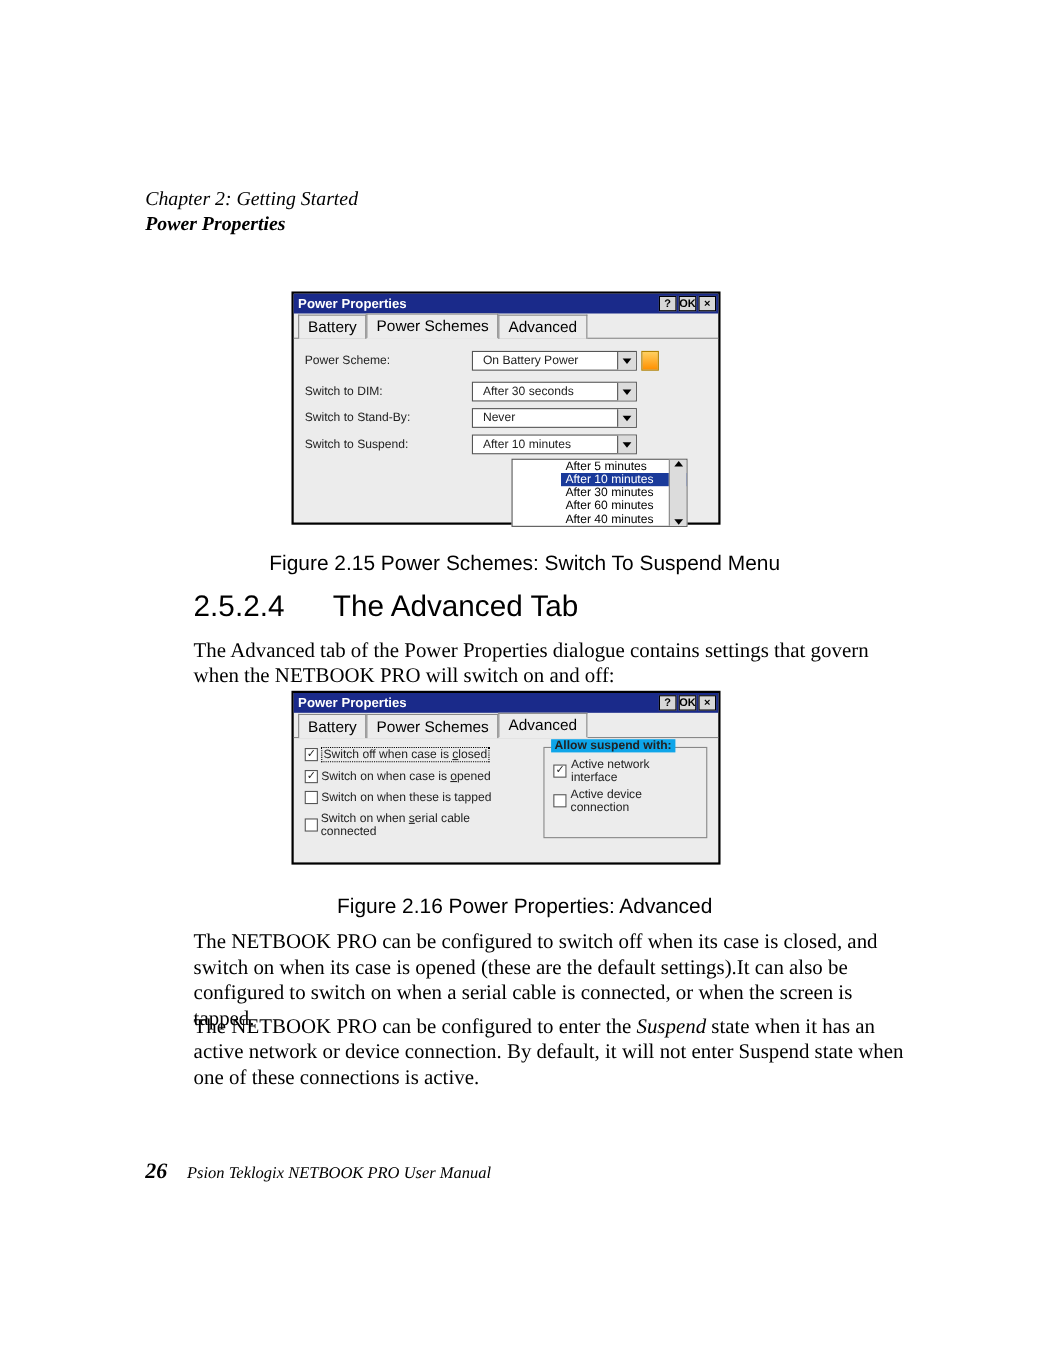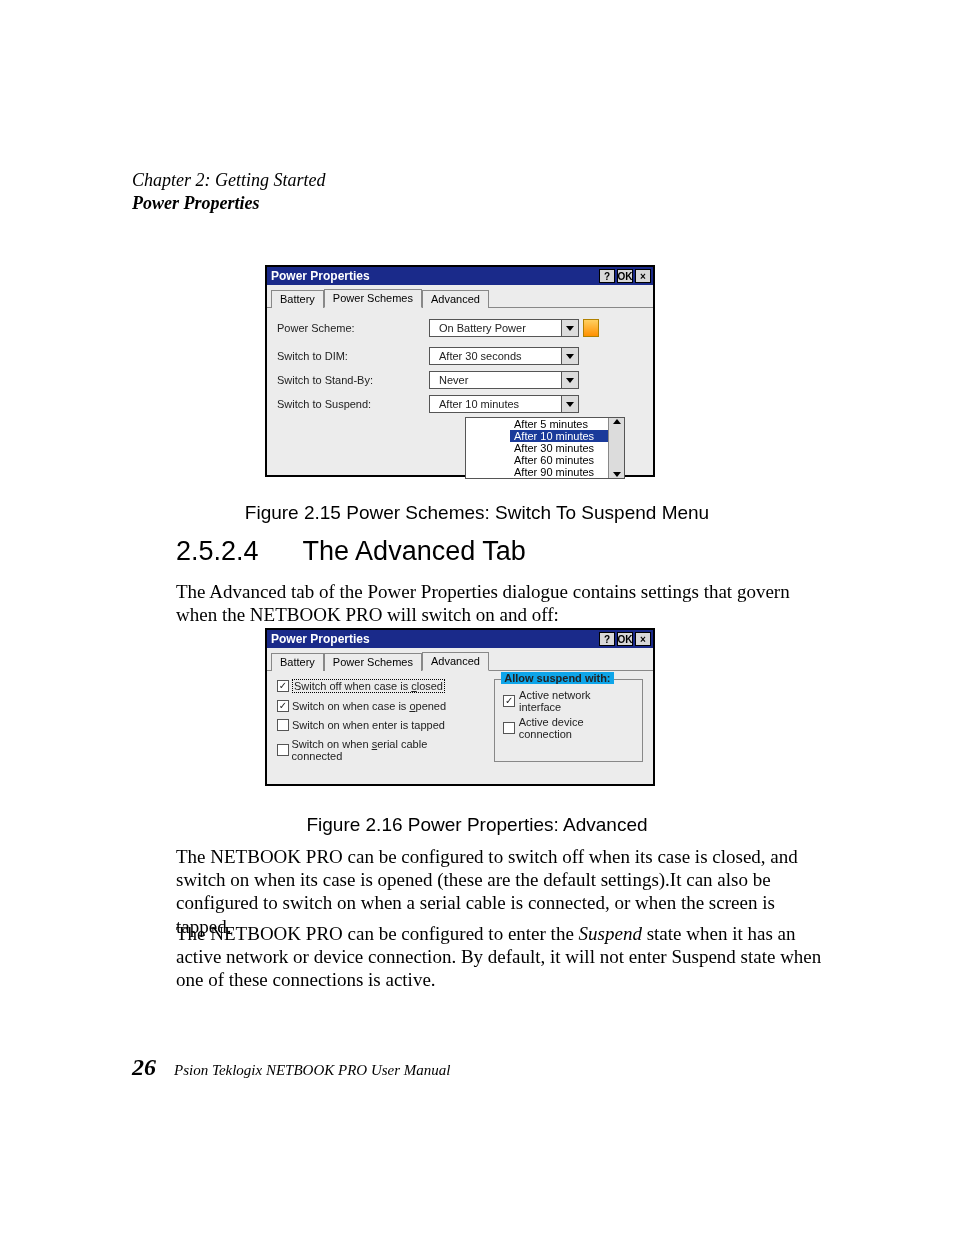--- a/index.html
+++ b/index.html
@@ -72,21 +72,21 @@
     align-items: center;
     justify-content: center;
     border: 1px solid #000;
     box-sizing: border-box;
   }
   .tabs {
     display: flex;
     align-items: flex-end;
     height: 22px;
     padding-left: 4px;
-    font-size: 11px;
+    font-size: 14px;
     border-bottom: 1px solid #888;
   }
   .tab {
     padding: 2px 8px 3px 8px;
     border: 1px solid #888;
     border-bottom: none;
     background: #ececec;
     margin-right: 0px;
     position: relative;
     top: 1px;
@@ -287,21 +287,21 @@
     position: absolute;
     top: 1054px;
     left: 132px;
     display: flex;
     align-items: baseline;
     gap: 18px;
   }
   .footer .pn {
     font-weight: bold;
     font-style: italic;
-    font-size: 24px;
+    font-size: 20px;
   }
   .footer .ft {
     font-style: italic;
     font-size: 15px;
   }
   .underline { text-decoration: underline; }
 </style>
 </head>
 <body>
 
@@ -370,21 +370,21 @@
             <div class="tri-down"></div>
           </div>
       </div>
     </div>
 
     <div class="dropdown-list">
       <div class="item">After 5 minutes</div>
       <div class="item selected">After 10 minutes</div>
       <div class="item">After 30 minutes</div>
       <div class="item">After 60 minutes</div>
-      <div class="item">After 90 minutes</div>
+      <div class="item">After 40 minutes</div>
       <div class="dropdown-scroll">
         <div class="tri-up"></div>
         <div class="tri-down"></div>
       </div>
     </div>
   </div>
 
   <div class="caption caption1">Figure 2.15 Power Schemes: Switch To Suspend Menu</div>
 
   <div class="heading">
@@ -418,21 +418,21 @@
           </span>
         </div>
         <div class="chk">
           <div class="cbox checked"></div>
           <span>
             <span>Switch on when case is </span><span class="underline">o</span><span>pened</span>
           </span>
         </div>
         <div class="chk">
           <div class="cbox"></div>
-          <span>Switch on when enter is tapped</span>
+          <span>Switch on when these is tapped</span>
         </div>
         <div class="chk">
           <div class="cbox"></div>
           <span>
             <span>Switch on when </span><span class="underline">s</span><span>erial cable connected</span>
           </span>
         </div>
       </div>
 
       <div class="fieldset">

